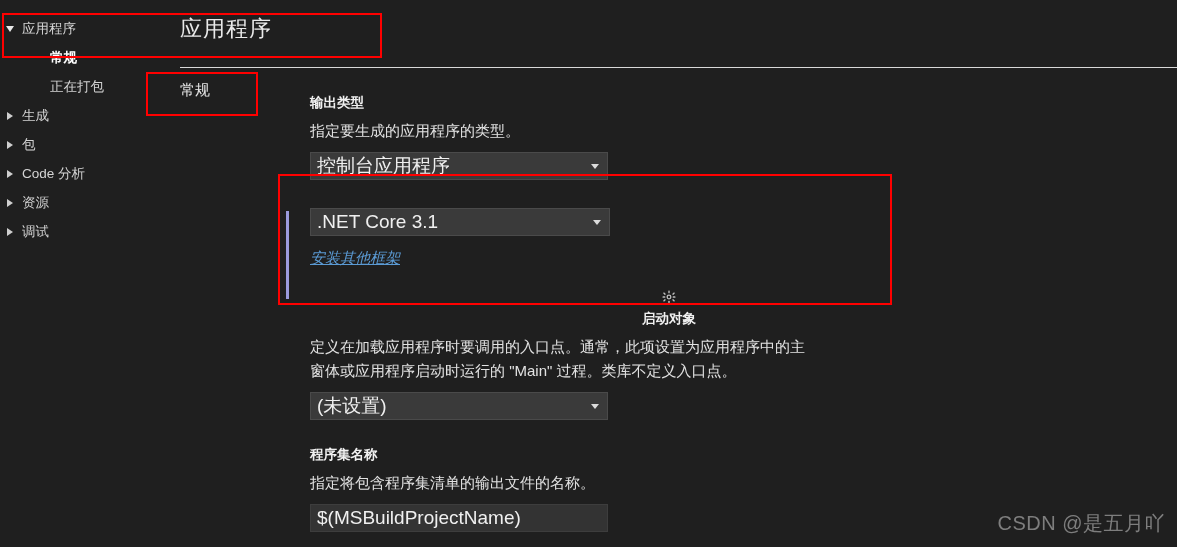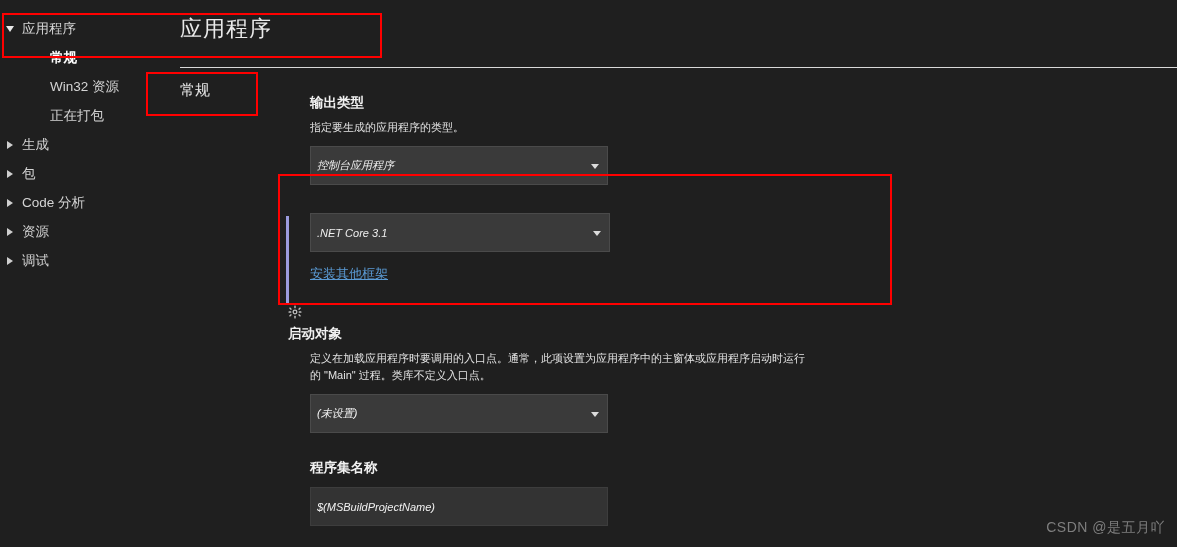--- a/index.html
+++ b/index.html
@@ -85,66 +85,66 @@
 
   
   #content {
     position: absolute;
     left: 130px; top: 82px;
     width: 740px;
   }
   .field-block { margin-bottom: 0px; }
   .f-head {
     display: flex;
-    align-items: flex-start;
+    align-items: center;
     gap: 6px;
     font-size: 13.5px;
     font-weight: bold;
     color: #f0f0f0;
   }
   .f-desc {
     margin-top: 7px;
-    font-size: 11px;
+    font-size: 15px;
     color: #e2e2e2;
     line-height: 1.55;
     max-width: 500px;
   }
   .ctrl {
     margin-top: 10px;
     position: relative;
-    height: 39px;
+    height: 28px;
     background: #3a3a3a;
     border: 1px solid #4a4a4a;
     display: flex;
     align-items: center;
     padding: 0 6px;
-    font-size: 11px;
+    font-size: 19px;
     color: #f0f0f0;
-    font-style: italic;
   }
   .ctrl.sel-1 { width: 298px; }
   .ctrl.sel-2 { width: 300px; }
   .ctrl.sel-3 { width: 298px; }
   .ctrl.txt   { width: 298px; background: #333333; border-color: #3d3d3d; }
   .caret {
     position: absolute;
     right: 8px; top: 50%;
     margin-top: -2px;
     width: 0; height: 0;
     border-left: 4.5px solid transparent;
     border-right: 4.5px solid transparent;
     border-top: 5px solid #dcdcdc;
   }
   .link {
     display: inline-block;
     margin-top: 13px;
-    font-size: 13px;
+    font-size: 15px;
     color: #5b9bd5;
     text-decoration: underline;
     cursor: pointer;
+    font-style: italic;
   }
   .help-icon {
     display: inline-block;
     width: 13px; height: 13px;
     border: 1.4px solid #3d9ae0;
     border-radius: 50%;
     color: #3d9ae0;
     font-size: 9.5px;
     line-height: 10.5px;
     text-align: center;
@@ -171,44 +171,40 @@
   .anno {
     position: absolute;
     border: 2px solid #ff0000;
     pointer-events: none;
   }
 
   
   #watermark {
     position: absolute;
     right: 12px; bottom: 10px;
-    font-size: 14px;
+    font-size: 20px;
     color: #7e7e7e;
     letter-spacing: 0.5px;
   }
 </style>
 </head>
 <body>
 
 <div id="root">
 
   <div id="sidebar">
       <div class="nav-row">
         <span class="tw">
           <span class="tri-down"></span>
         </span>
         <span class="lbl">应用程序</span>
       </div>
       <div class="nav-row child selected">
         <span class="tw"></span>
         <span class="lbl">常规</span>
-      </div>
-      <div class="nav-row child">
-        <span class="tw"></span>
-        <span class="lbl">Win32 资源</span>
       </div>
       <div class="nav-row child">
         <span class="tw"></span>
         <span class="lbl">正在打包</span>
       </div>
       <div class="nav-row">
         <span class="tw">
           <span class="tri-right"></span>
         </span>
         <span class="lbl">生成</span>
@@ -290,20 +286,21 @@
         <div class="ctrl sel-3">
           <span>(未设置)</span>
           <span class="caret"></span>
         </div>
       </div>
 
       <div class="field-block" style="margin-top:26px;">
         <div class="f-head">
           <span>程序集名称</span>
         </div>
+        <div class="f-desc">指定将包含程序集清单的输出文件的名称。</div>
         <div class="ctrl txt">
           <span>$(MSBuildProjectName)</span>
         </div>
 
       </div>
 
     </div>
   </div>
 
   <div id="annotation-layer">

